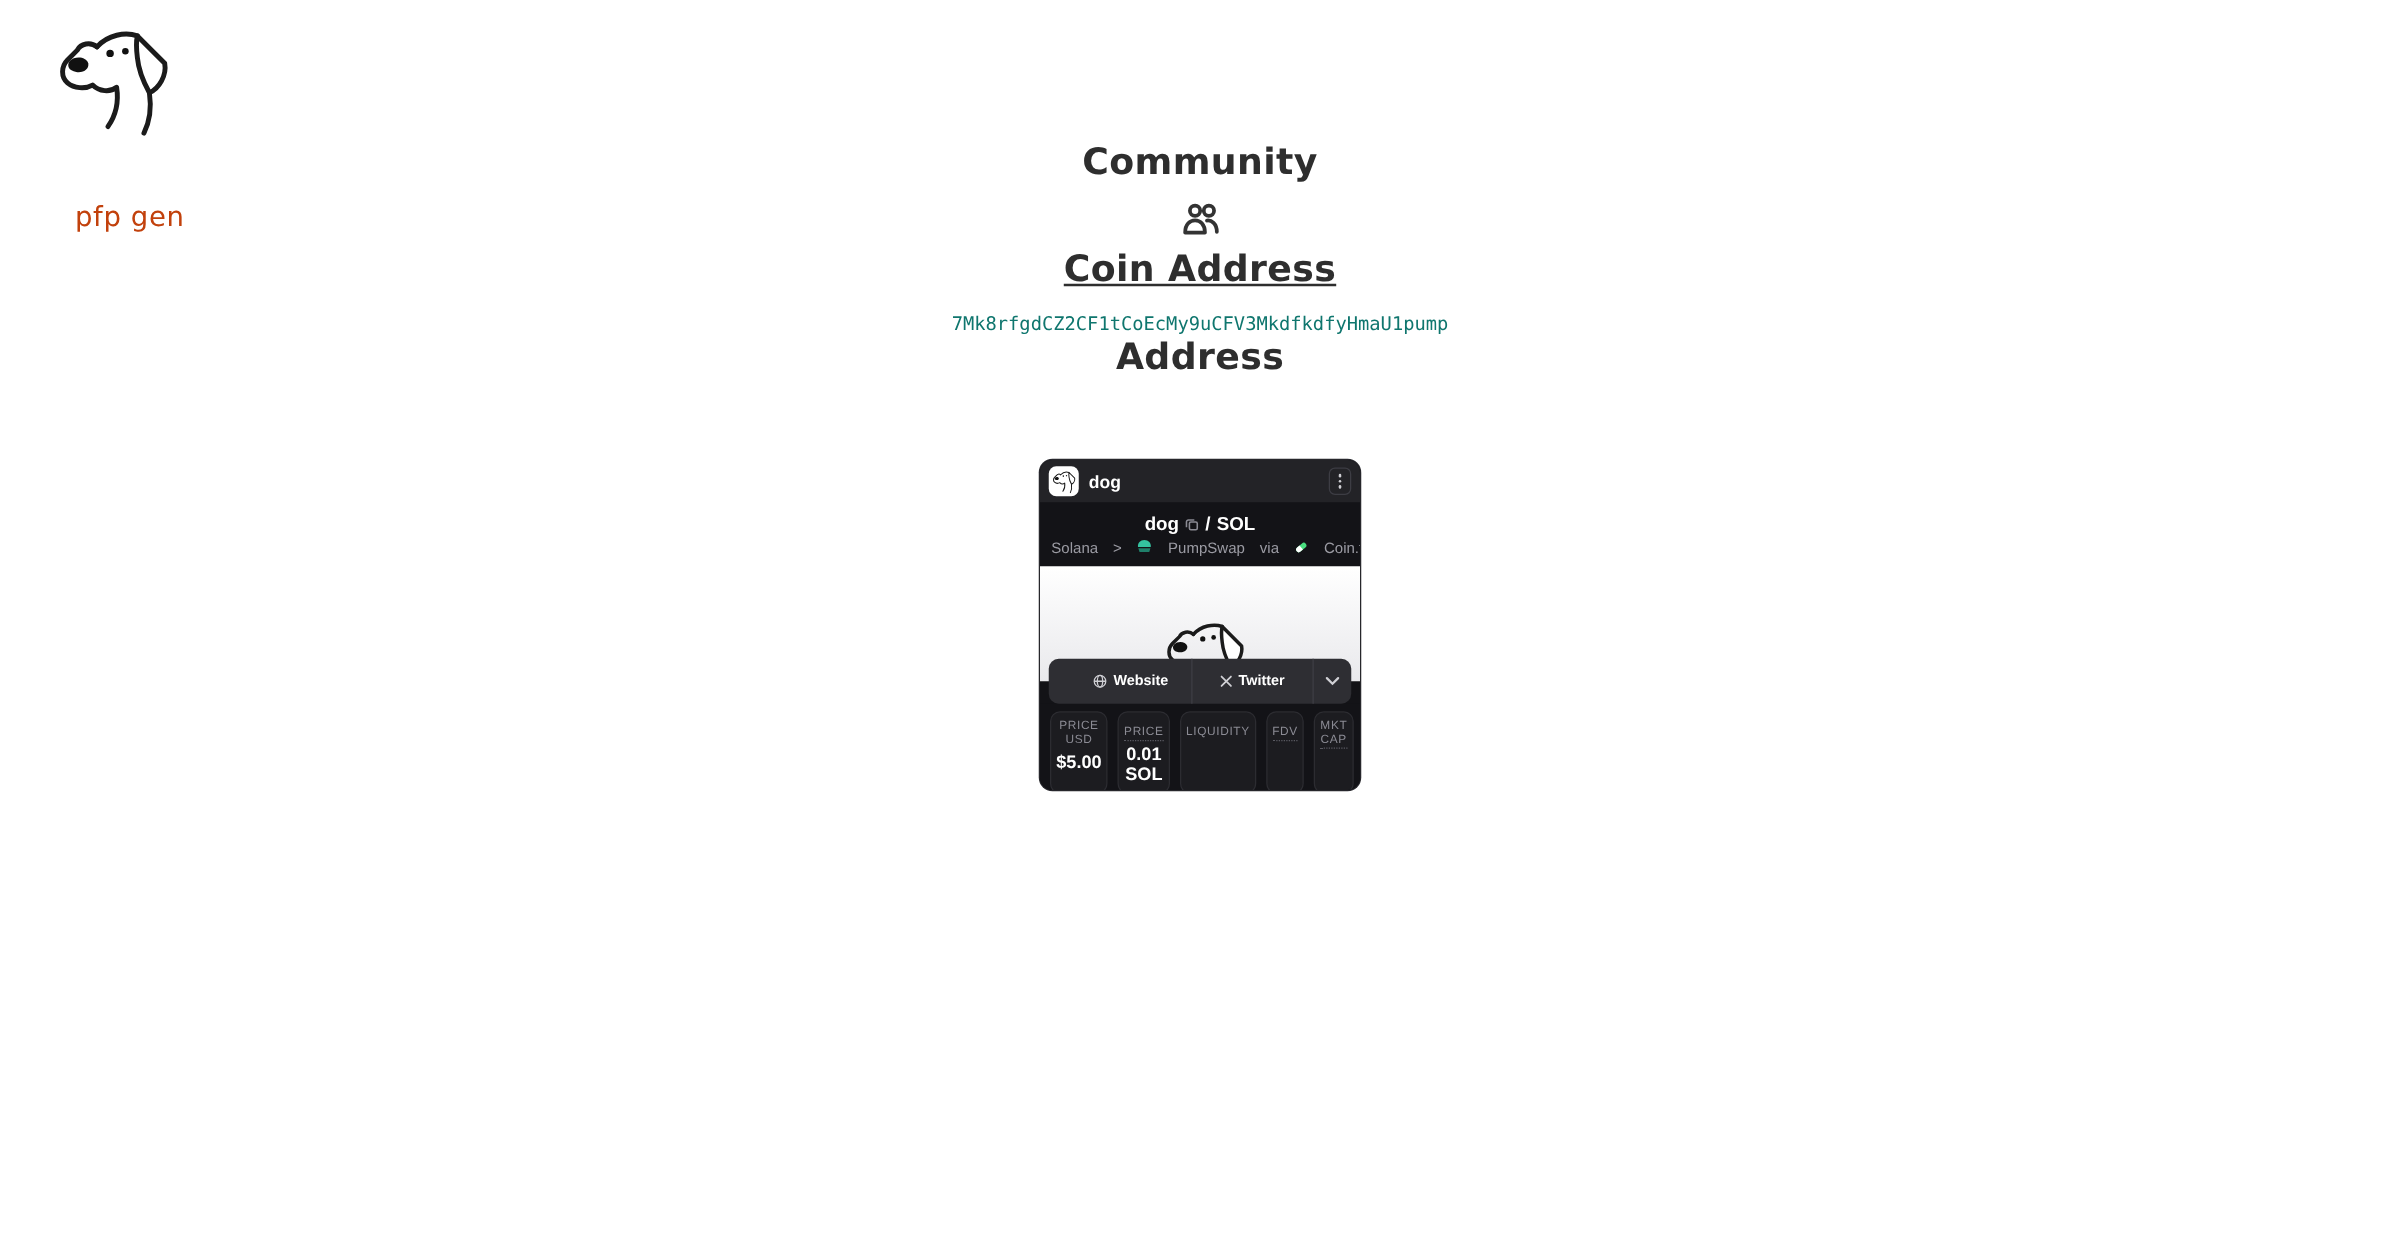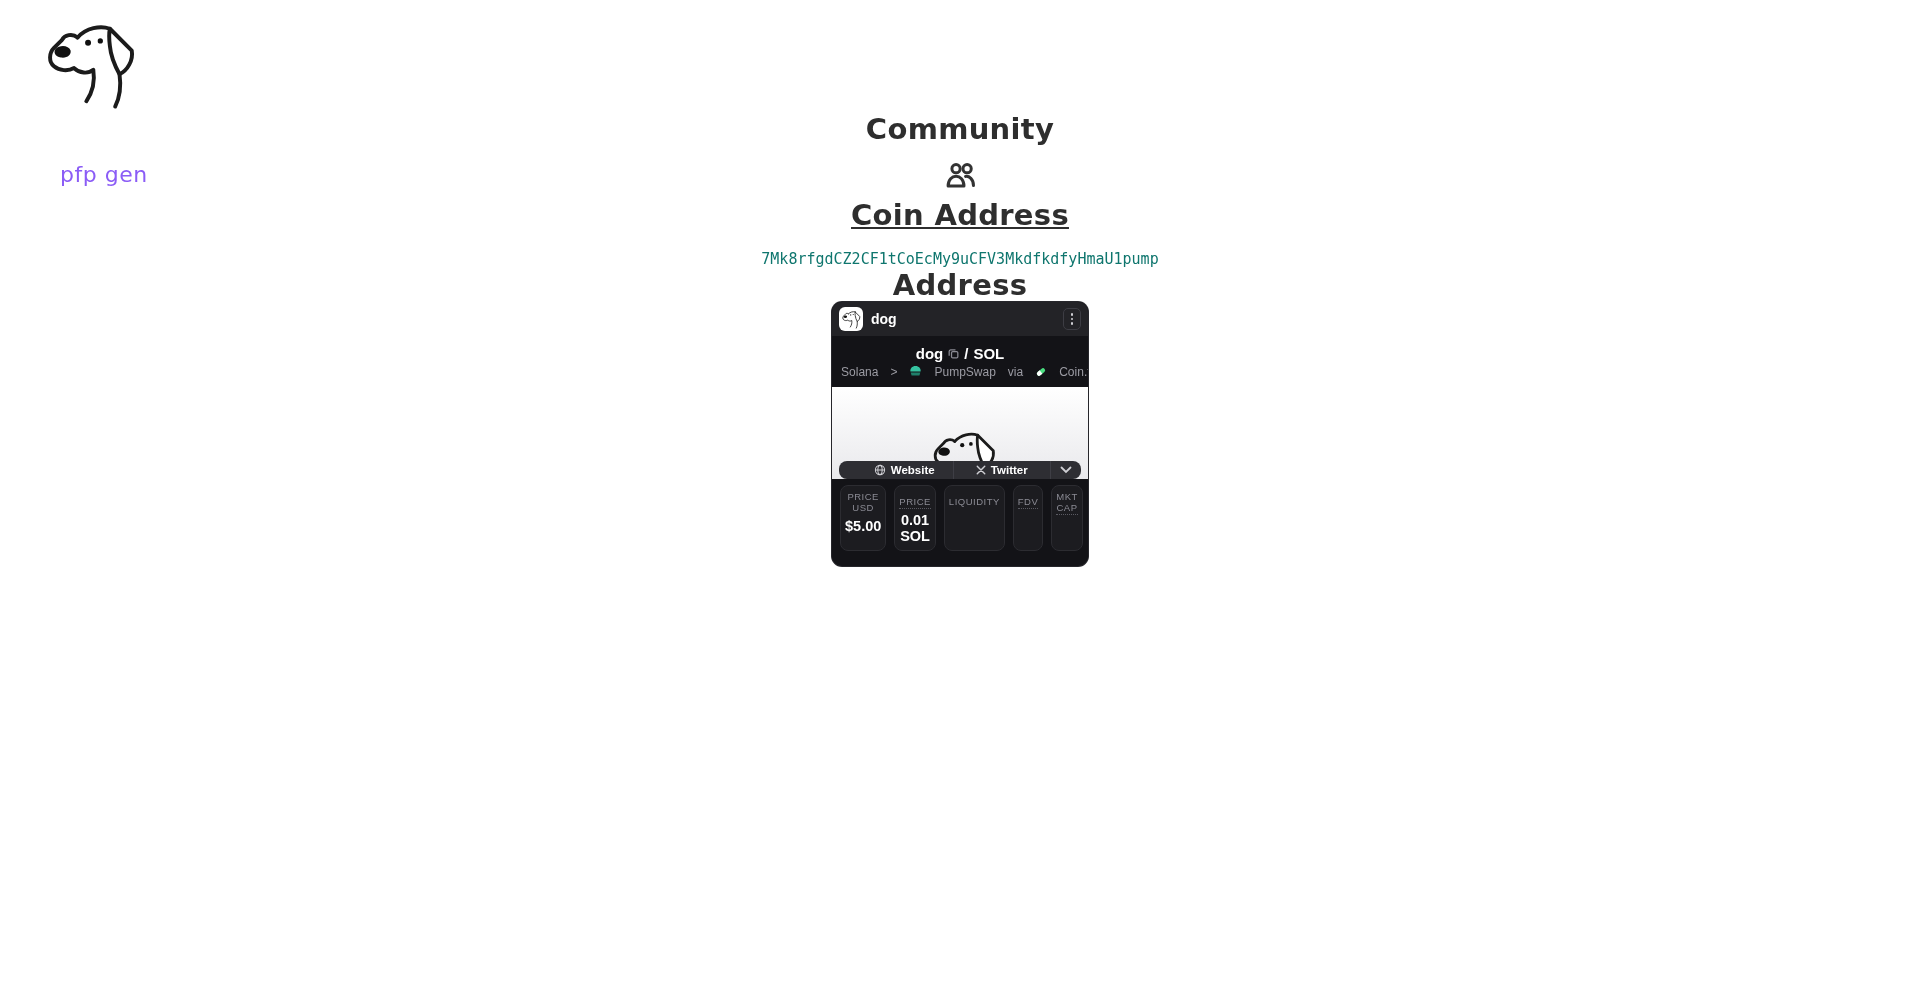--- a/index.html
+++ b/index.html
@@ -1,51 +1,51 @@
 <!DOCTYPE html>
 <html><head>
 <meta charset="utf-8">
 <style>
   html,body{margin:0;padding:0;background:#ffffff;}
   .page{position:relative;width:1920px;height:993px;background:#ffffff;overflow:hidden;
         font-family:"DejaVu Sans",sans-serif;color:#2f2f2f;}
 
   
   .logo-wrap{position:absolute;left:36px;top:20px;width:112px;height:90px;}
-  .pfp-link{position:absolute;left:60px;top:162px;font-size:22px;color:#8b5cf6;
+  .pfp-link{position:absolute;left:60px;top:162px;font-size:22px;color:#c2410c;
             text-decoration:none;cursor:pointer;letter-spacing:.5px;}
 
   
   .main{position:absolute;left:0;top:0;width:100%;text-align:center;padding-top:112px;box-sizing:border-box;}
   h2.sec{font-size:29px;font-weight:700;margin:0;color:#2e2e2e;letter-spacing:.3px;}
   .community-icon-wrap{margin-top:10px;display:inline-block;cursor:pointer;}
   .coin-title{margin-top:78px;text-decoration:underline;}
   .address{margin-top:18px;font-family:"DejaVu Sans Mono",monospace;font-size:15px;color:#0f766e;}
   .origin-title{margin-top:84px;}
-  .origin-row{display:flex;justify-content:center;align-items:flex-start;gap:26px;text-align:left;}
+  .origin-row{margin-top:66px;display:flex;justify-content:center;align-items:flex-start;gap:26px;text-align:left;}
 
   
   .dex-card{width:256px;height:264px;border-radius:10px;overflow:hidden;background:#131317;
             font-family:"Liberation Sans",sans-serif;flex:0 0 auto;box-shadow:0 0 0 1px #26262b;}
   .dex-header{height:34px;background:#232327;display:flex;align-items:center;padding:0 7px;gap:8px;}
   .dex-avatar{width:24px;height:24px;background:#ffffff;border-radius:6px;display:flex;align-items:center;justify-content:center;}
   .dex-name{color:#ffffff;font-weight:700;font-size:14px;flex:1;}
   .kebab{width:16px;height:20px;border:1px solid #3d3d44;border-radius:5px;display:flex;flex-direction:column;
          align-items:center;justify-content:center;gap:2px;cursor:pointer;}
   .kebab i{width:2.5px;height:2.5px;border-radius:50%;background:#cfcfd4;display:block;}
 
   .pair-block{height:51px;background:#131317;display:flex;flex-direction:column;align-items:center;justify-content:center;gap:3px;}
   .pair-line{color:#fff;font-weight:700;font-size:15px;display:flex;align-items:center;gap:5px;}
   .chain-line{color:#9b9ba3;font-size:12px;display:flex;align-items:center;gap:12px;}
   .chain-line b{font-weight:400;}
 
   .chart-area{position:relative;height:92px;background:linear-gradient(#ffffff,#e9e9ec);overflow:hidden;}
   .chart-dog{position:absolute;left:52%;transform:translateX(-50%);bottom:-14px;}
 
-  .links-bar{position:relative;z-index:2;margin:-18px 7px 0 7px;height:18px;background:#2e2e33;border-radius:8px;
+  .links-bar{position:relative;z-index:2;margin:-18px 7px 0 7px;height:36px;background:#2e2e33;border-radius:8px;
              display:flex;align-items:center;color:#fff;font-size:11.5px;font-weight:700;padding-left:17px;}
   .links-bar .seg{flex:1;display:flex;align-items:center;justify-content:center;gap:5px;height:100%;cursor:pointer;}
   .links-bar .seg + .seg{border-left:1px solid #3e3e45;}
   .links-bar .chev{flex:0 0 30px;}
 
   .stats{padding:6px 8px 8px 8px;display:flex;gap:8px;background:#131317;}
   .stat-row{display:flex;gap:8px;}
   .stat-box{flex:1;background:#1c1c20;border:1px solid #2c2c31;border-radius:8px;padding:5px 4px 6px 4px;text-align:center;}
   .stat-label{font-size:9.5px;color:#8b8b94;letter-spacing:.5px;display:inline-block;}
   .stat-label.dotted{border-bottom:1px dotted #5a5a62;padding-bottom:1px;}

